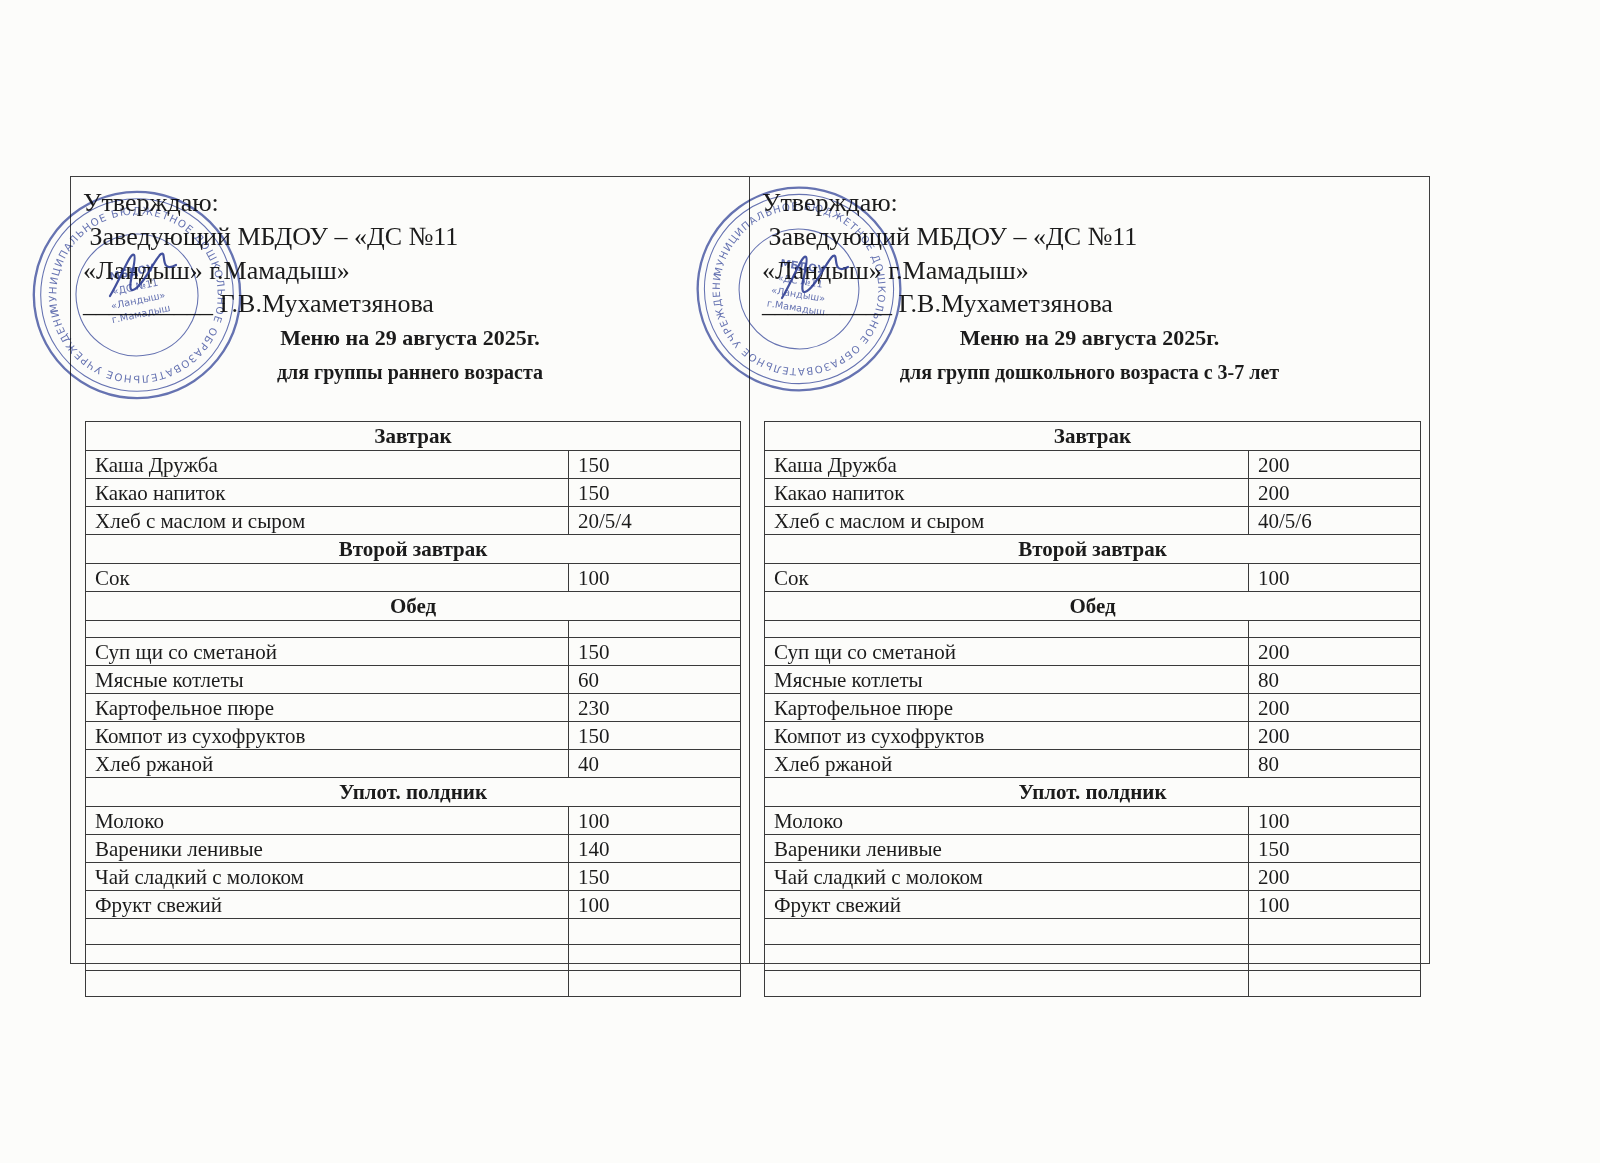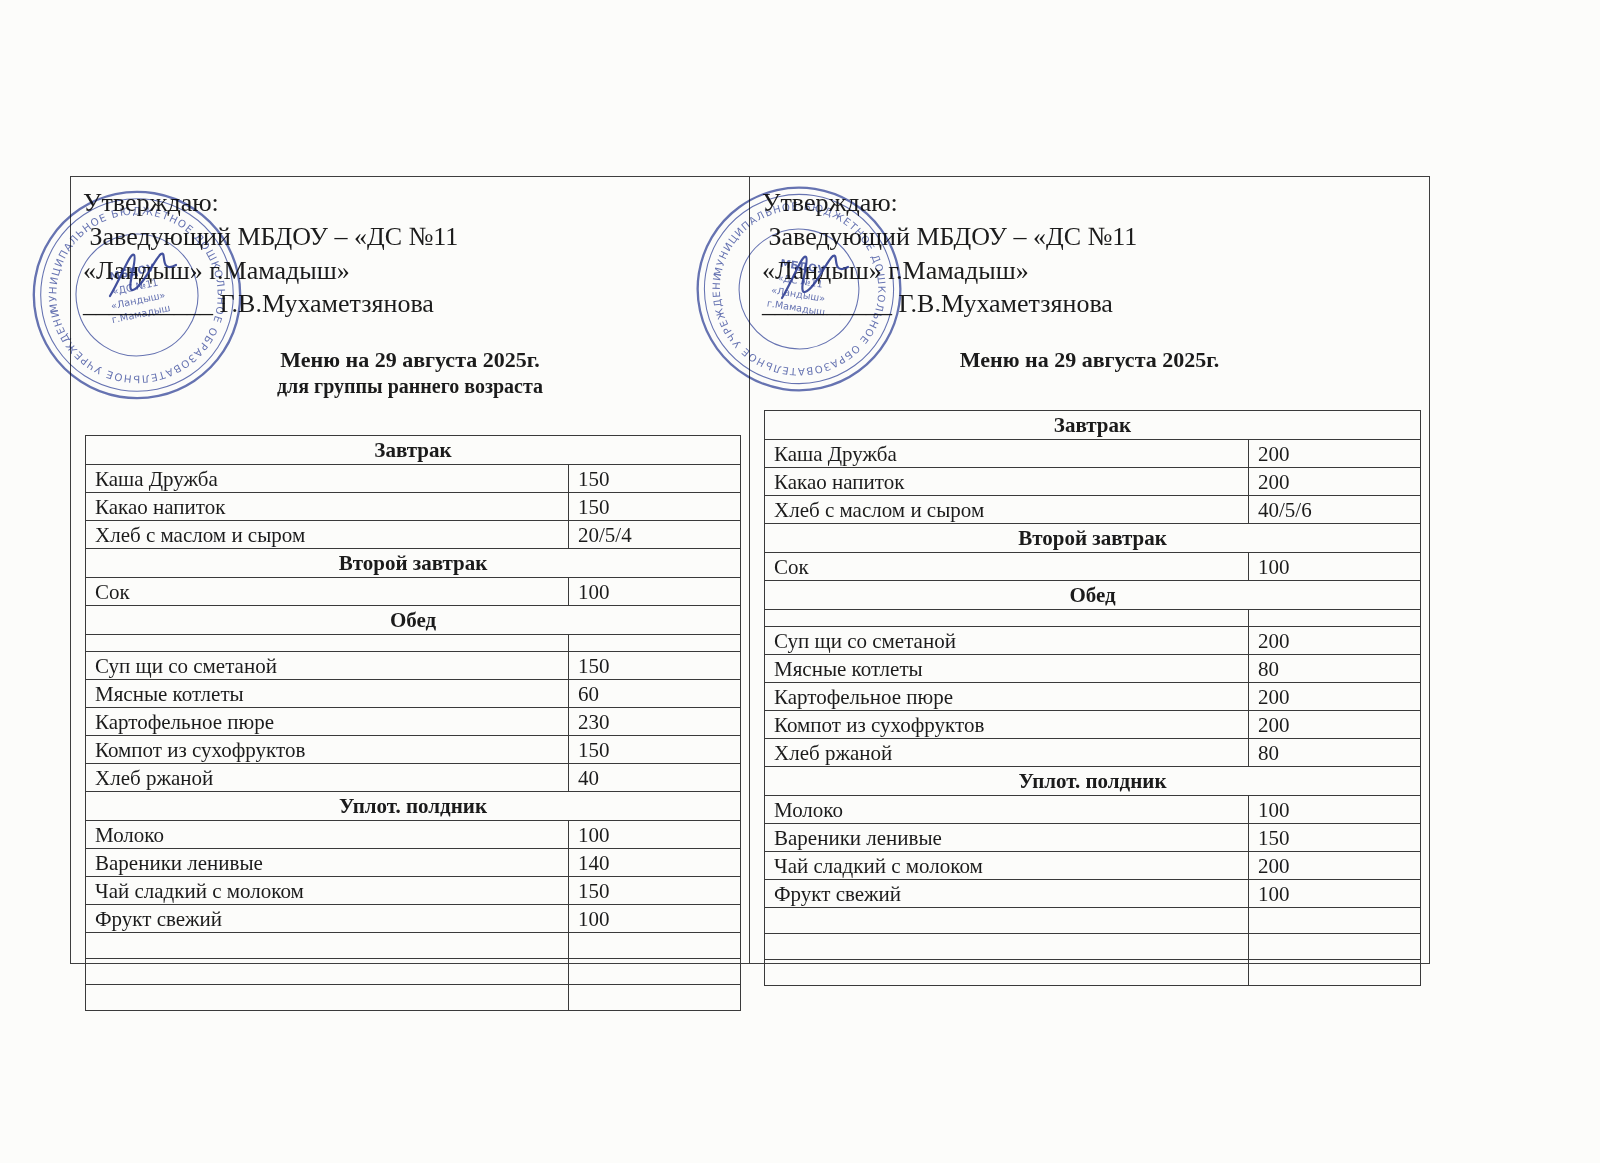--- a/index.html
+++ b/index.html
@@ -15,24 +15,24 @@
     display:flex;box-sizing:border-box;background:transparent;
   }
   .half{
     width:50%;box-sizing:border-box;position:relative;padding:5px 0 0 0;
   }
   .half.left{border-right:1.5px solid #3e3e3e;}
   .approval{
     margin:4px 0 0 12px;font-size:26px;line-height:1.3;white-space:pre;
   }
   .menu-title{
-    text-align:center;font-weight:bold;font-size:22px;margin-top:26px;
+    text-align:center;font-weight:bold;font-size:22px;margin-top:4px;
   }
   .menu-subtitle{
-    text-align:center;font-weight:bold;font-size:20px;margin-top:2px;
+    text-align:center;font-weight:bold;font-size:20px;margin-top:10px;
   }
   table.menu{
     border-collapse:collapse;margin:37px 0 0 14px;
     width:calc(100% - 22px);
     font-size:21px;table-layout:fixed;
   }
   table.menu td{
     border:1.5px solid #3a3a3a;padding:1px 9px;height:25px;line-height:1.15;
     overflow:hidden;white-space:nowrap;vertical-align:middle;
   }
@@ -147,20 +147,21 @@
             <td></td>
             <td></td>
           </tr>
         </tbody>
       </table>
   </div>
 
   <div class="half">
     <div class="approval"><div>Утверждаю:</div><div> Заведующий МБДОУ – «ДС №11</div><div>«Ландыш» г.Мамадыш»</div><div>__________ Г.В.Мухаметзянова</div></div>
     <div class="menu-title">Меню на 29 августа  2025г.</div>
+    <div class="menu-subtitle">для групп дошкольного возраста с 3-7 лет</div>
     <table class="menu">
       <colgroup>
           <col class="c-dish">
           <col class="c-qty">
         </colgroup>
     <tbody>
           <tr class="sec">
             <td colspan="2">Завтрак</td>
           </tr>
           <tr class="item">

